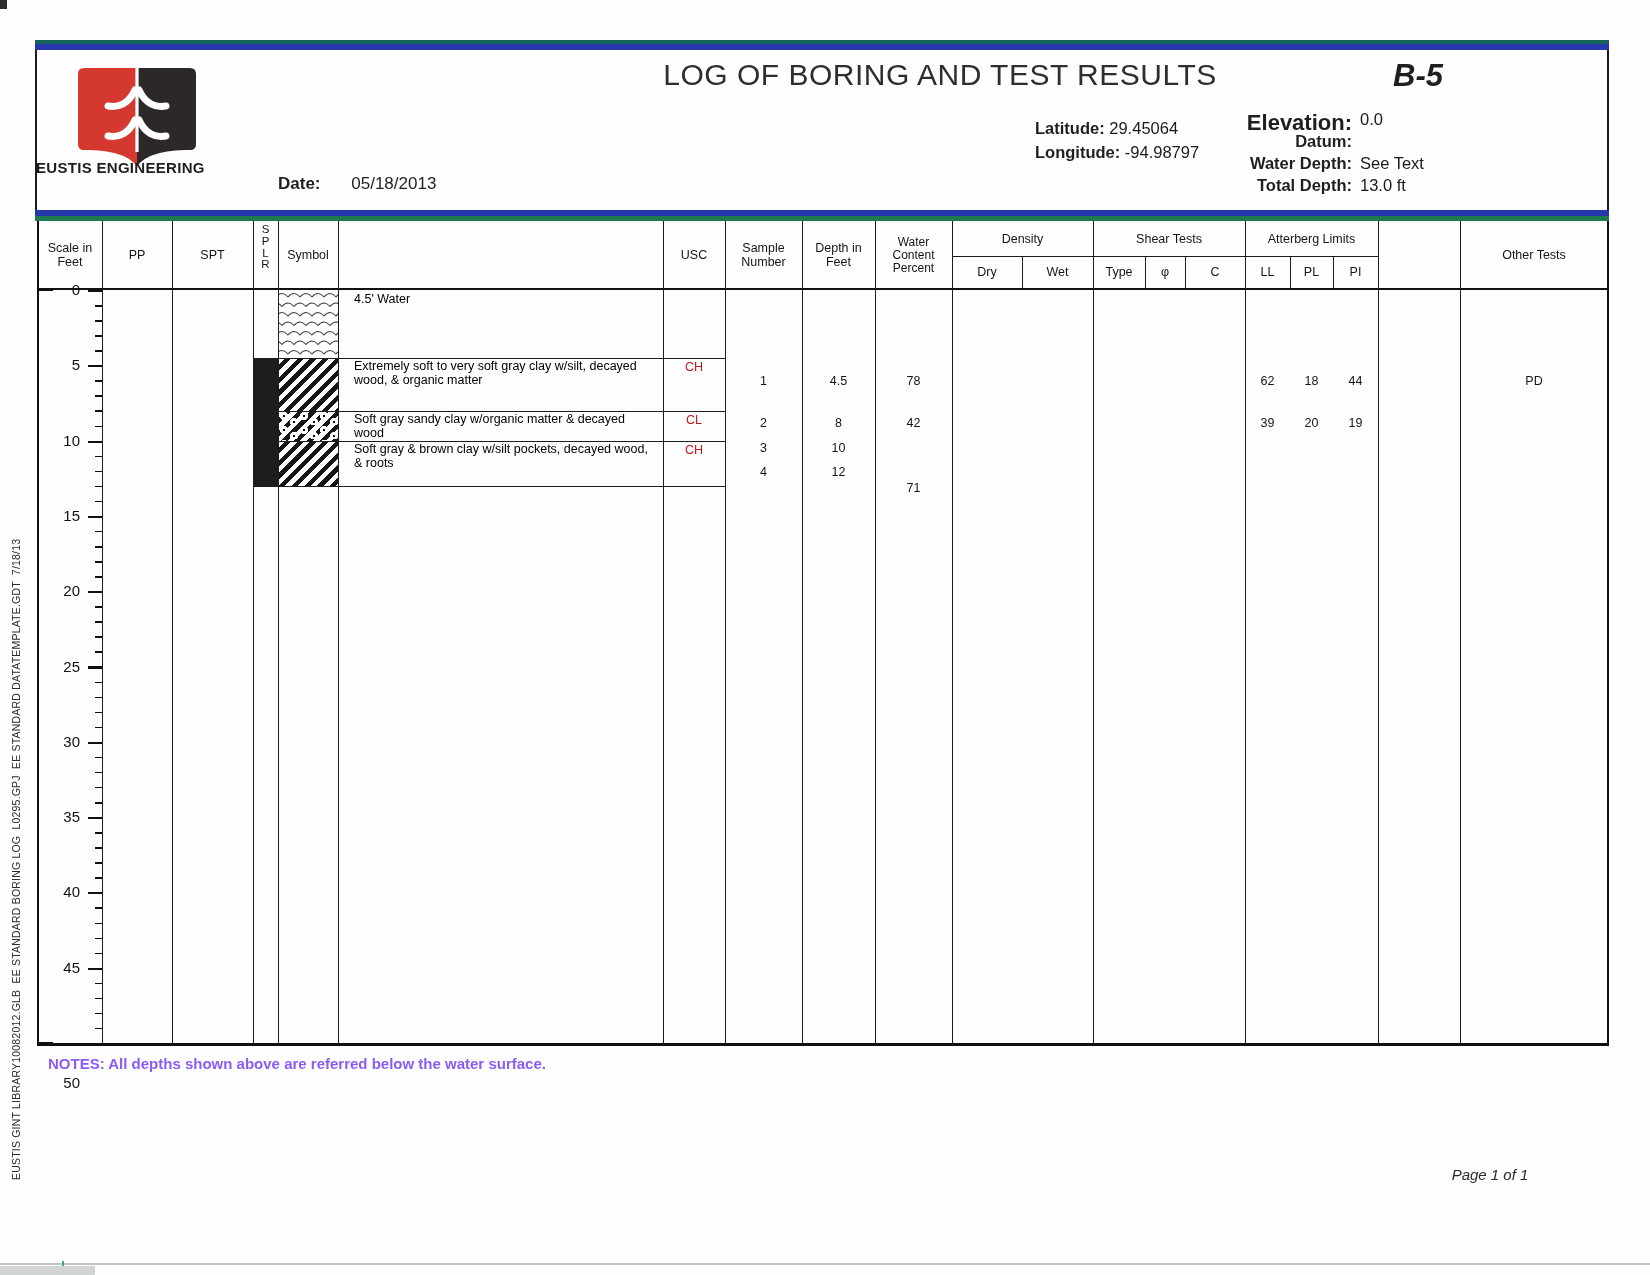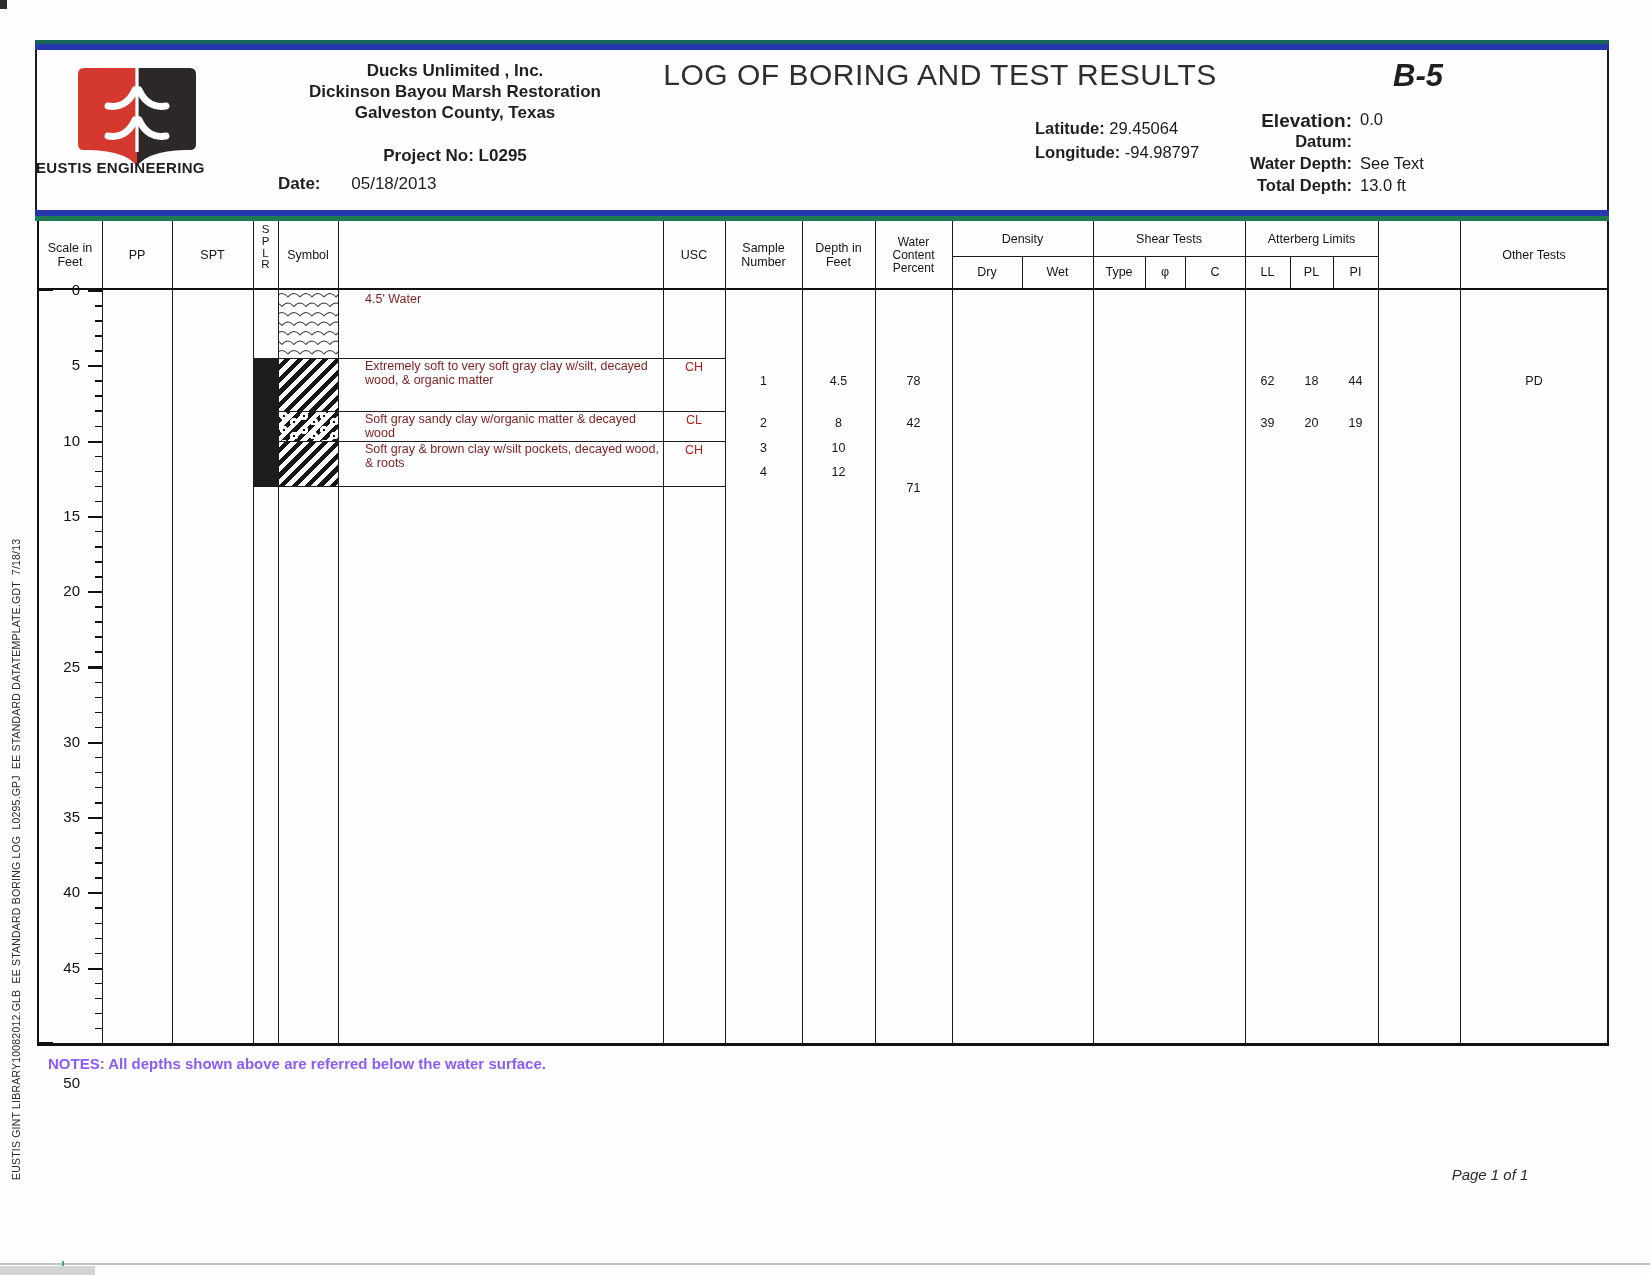--- a/index.html
+++ b/index.html
@@ -6,21 +6,21 @@
   .page{position:relative;width:1650px;height:1275px;background:#fefefe;overflow:hidden;
         font-family:"Liberation Sans",sans-serif;color:#1a1a1a;}
   .abs{position:absolute;}
   .vline{position:absolute;width:1px;background:#1c1c1c;}
   .hline{position:absolute;height:1px;background:#1c1c1c;}
   .heavy{background:#111;}
   .hd{position:absolute;display:flex;align-items:center;justify-content:center;
       text-align:center;font-size:12.5px;line-height:14px;color:#151515;}
   .val{position:absolute;height:16px;line-height:16px;font-size:12.5px;color:#151515;text-align:center;}
   .tick-num{position:absolute;left:38px;width:42px;text-align:right;font-size:15px;line-height:18px;color:#111;}
-  .desc{position:absolute;left:354px;width:302px;font-size:12.5px;line-height:13.5px;color:#7f1d1d;margin-left:11px;}
+  .desc{position:absolute;left:354px;width:302px;font-size:12.5px;line-height:13.5px;color:#000000;}
   .usc-val{position:absolute;left:663px;width:62px;text-align:center;font-size:12.5px;color:#b91c1c;}
   .hatch-clay{background:repeating-linear-gradient(135deg,#fdfdfd 0 4.5px,#161616 4.5px 9px);}
   .hatch-sandy{background-image:
       radial-gradient(circle at 5px 5px,#161616 1.2px,#ffffff 1.6px 3.8px,rgba(255,255,255,0) 4.4px),
       radial-gradient(circle at 15px 11px,#161616 1.2px,#ffffff 1.6px 3.8px,rgba(255,255,255,0) 4.4px),
       repeating-linear-gradient(135deg,#fdfdfd 0 4.5px,#161616 4.5px 9px);
       background-size:20px 14px,20px 14px,auto;}
   .splr-bar{position:absolute;background:#1d1d1d;}
   .center-block{position:absolute;left:255px;top:60px;width:400px;text-align:center;}
   .hdr-line{font-size:17px;font-weight:bold;line-height:21px;color:#1f1f1f;}
@@ -51,49 +51,40 @@
       <path d="M75,108 C84,97 100,92 128,92 Q134,92 134,86 L134,16 Q134,10 128,10 L75,10 Z" fill="#2b2827"></path>
       <rect x="73.4" y="10" width="3.2" height="84" fill="#ffffff"></rect>
       <path d="M73,32 C67,45 57,50 46,48" stroke="#ffffff" stroke-width="7" fill="none" stroke-linecap="round"></path>
       <path d="M77,32 C83,45 93,50 104,48" stroke="#ffffff" stroke-width="7" fill="none" stroke-linecap="round"></path>
       <path d="M73,62 C67,75 57,80 46,78" stroke="#ffffff" stroke-width="7" fill="none" stroke-linecap="round"></path>
       <path d="M77,62 C83,75 93,80 104,78" stroke="#ffffff" stroke-width="7" fill="none" stroke-linecap="round"></path>
     </svg>
   </div>
   <div class="abs" style="left:36px;top:159px;width:200px;font-size:15px;font-weight:bold;letter-spacing:.3px;color:#1f1f1f;">EUSTIS ENGINEERING</div>
 
-  <div class="center-block">
-    <div class="hdr-line">Ducks Unlimited , Inc.</div>
-    <div class="hdr-line">Dickinson Bayou Marsh Restoration</div>
-    <div class="hdr-line">Galveston County, Texas</div>
-    <div class="hdr-line" style="margin-top:22px;">
-      <span>Project No:</span>
-      <span>L0295</span>
-    </div>
-  </div>
   <div class="abs" style="left:278px;top:174px;font-size:17px;color:#1f1f1f;">
     <span class="info-label" style="margin-right:26px;">Date:</span>
     <span>05/18/2013</span>
   </div>
 
   <div class="abs" style="left:650px;top:58px;width:580px;text-align:center;font-size:30px;letter-spacing:.5px;color:#2e2e2e;">LOG OF BORING AND TEST RESULTS</div>
   <div class="abs" style="left:1368px;top:58px;width:100px;text-align:center;font-size:31px;font-weight:bold;font-style:italic;color:#1f1f1f;">B-5</div>
 
   <div class="abs" style="left:1035px;top:116px;font-size:16.5px;line-height:24px;">
     <div>
       <span class="info-label">Latitude:</span>
       <span>29.45064</span>
     </div>
     <div>
       <span class="info-label">Longitude:</span>
       <span>-94.98797</span>
     </div>
   </div>
 
-  <div class="abs info-label" style="left:1200px;top:110px;width:152px;text-align:right;font-size:19px;">Elevation:</div>
+  <div class="abs info-label" style="left:1200px;top:110px;width:152px;text-align:right;font-size:22px;">Elevation:</div>
   <div class="abs" style="left:1360px;top:110px;width:170px;font-size:16.5px;">0.0</div>
   <div class="abs info-label" style="left:1200px;top:132px;width:152px;text-align:right;font-size:16.5px;">Datum:</div>
   <div class="abs" style="left:1360px;top:132px;width:170px;font-size:16.5px;"></div>
   <div class="abs info-label" style="left:1200px;top:154px;width:152px;text-align:right;font-size:16.5px;">Water Depth:</div>
   <div class="abs" style="left:1360px;top:154px;width:170px;font-size:16.5px;">See Text</div>
   <div class="abs info-label" style="left:1200px;top:176px;width:152px;text-align:right;font-size:16.5px;">Total Depth:</div>
   <div class="abs" style="left:1360px;top:176px;width:170px;font-size:16.5px;">13.0 ft</div>
 
   <div class="abs" style="left:35px;top:210px;width:1574px;height:6px;background:#2637ae;"></div>
   <div class="abs" style="left:35px;top:216px;width:1574px;height:5px;background:#1f7a4f;"></div>

